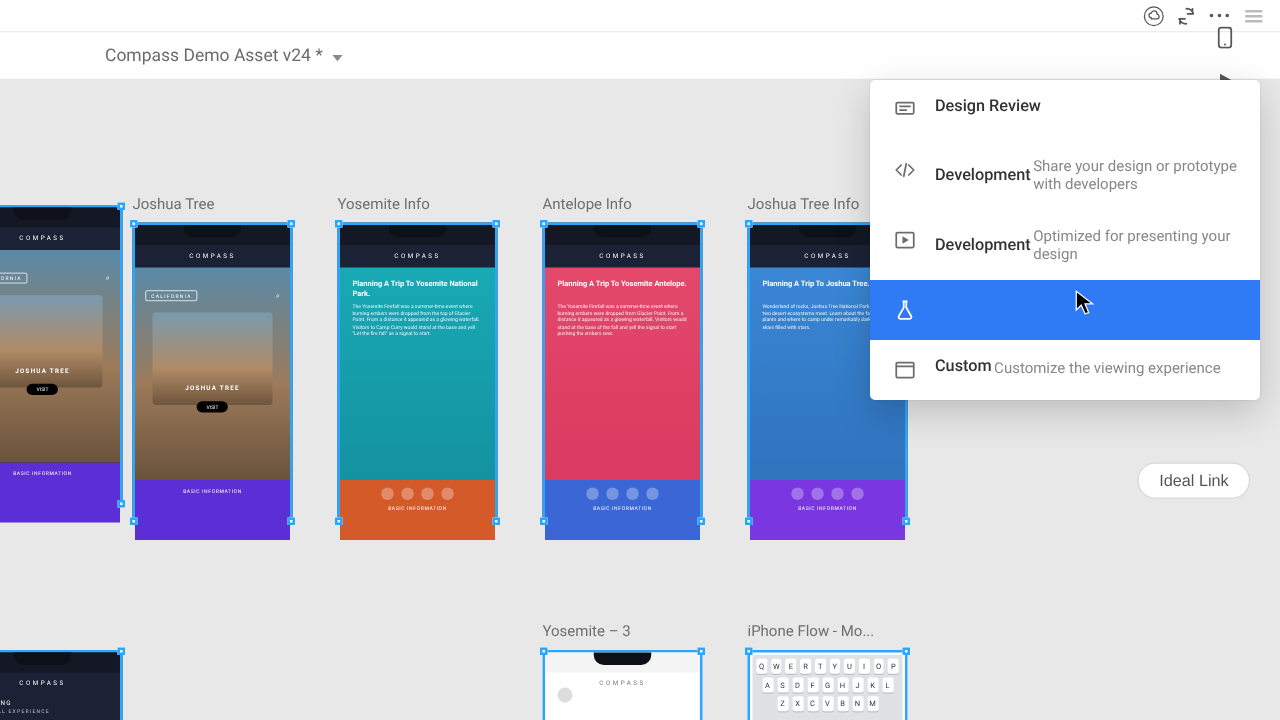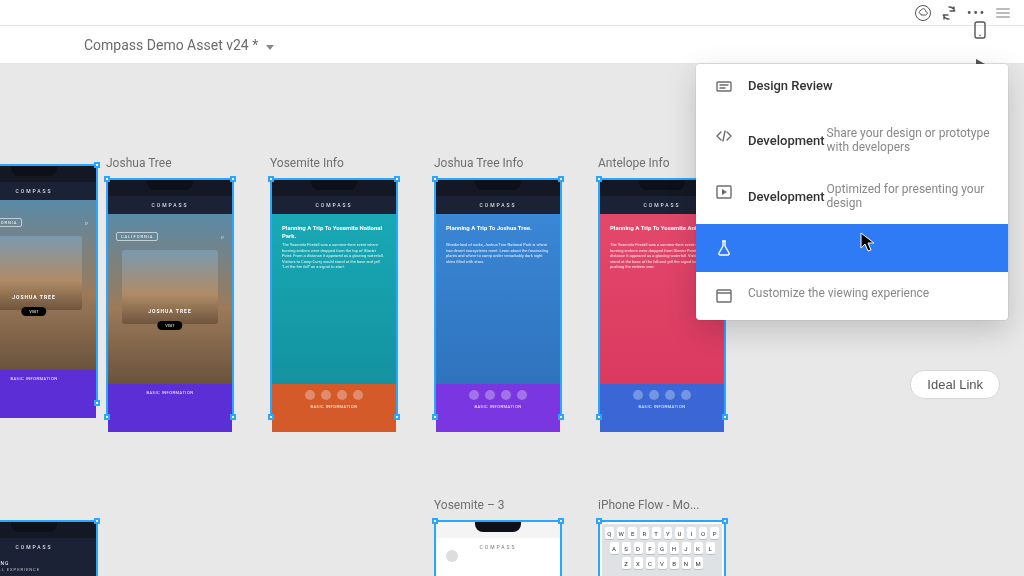--- a/index.html
+++ b/index.html
@@ -243,54 +243,54 @@
             <span class="action-label">BASIC INFORMATION</span>
           </div>
         <span class="corner c-tl"></span>
           <span class="corner c-tr"></span>
           <span class="corner c-bl"></span>
           <span class="corner c-br"></span>
       </div>
     </div>
 
     <div class="artboard">
+      <div class="ab-label">Antelope Info</div>
+      <div class="ab-frame">
+        <div class="phone-top"></div>
+        <div class="mini-head">COMPASS</div>
+        <div class="hero pink" style="height:170px">
+          <div class="title">Planning A Trip To Yosemite Antelope.</div>
+          <div class="blurb">The Yosemite Firefall was a summer-time event where burning embers were dropped from Glacier Point. From a distance it appeared as a glowing waterfall. Visitors would stand at the base of the fall and yell the signal to start pushing the embers over.</div>
+        </div>
+        <div class="actionbar blue">
+            <div class="action-icons">
+              <span></span>
+              <span></span>
+              <span></span>
+              <span></span>
+            </div>
+            <span class="action-label">BASIC INFORMATION</span>
+          </div>
+        <span class="corner c-tl"></span>
+          <span class="corner c-tr"></span>
+          <span class="corner c-bl"></span>
+          <span class="corner c-br"></span>
+      </div>
+    </div>
+
+    <div class="artboard">
       <div class="ab-label">Joshua Tree Info</div>
       <div class="ab-frame">
         <div class="phone-top"></div>
         <div class="mini-head">COMPASS</div>
         <div class="hero blue" style="height:170px">
           <div class="title">Planning A Trip To Joshua Tree.</div>
           <div class="blurb">Wonderland of rocks, Joshua Tree National Park is where two desert ecosystems meet. Learn about the fascinating plants and where to camp under remarkably dark night skies filled with stars.</div>
         </div>
         <div class="actionbar violet">
-            <div class="action-icons">
-              <span></span>
-              <span></span>
-              <span></span>
-              <span></span>
-            </div>
-            <span class="action-label">BASIC INFORMATION</span>
-          </div>
-        <span class="corner c-tl"></span>
-          <span class="corner c-tr"></span>
-          <span class="corner c-bl"></span>
-          <span class="corner c-br"></span>
-      </div>
-    </div>
-
-    <div class="artboard">
-      <div class="ab-label">Antelope Info</div>
-      <div class="ab-frame">
-        <div class="phone-top"></div>
-        <div class="mini-head">COMPASS</div>
-        <div class="hero pink" style="height:170px">
-          <div class="title">Planning A Trip To Yosemite Antelope.</div>
-          <div class="blurb">The Yosemite Firefall was a summer-time event where burning embers were dropped from Glacier Point. From a distance it appeared as a glowing waterfall. Visitors would stand at the base of the fall and yell the signal to start pushing the embers over.</div>
-        </div>
-        <div class="actionbar blue">
             <div class="action-icons">
               <span></span>
               <span></span>
               <span></span>
               <span></span>
             </div>
             <span class="action-label">BASIC INFORMATION</span>
           </div>
         <span class="corner c-tl"></span>
           <span class="corner c-tr"></span>
@@ -410,20 +410,21 @@
       </span>
   </div>
   <div class="share-item">
     <span class="share-ico">
         <svg width="18" height="18" viewBox="0 0 18 18">
           <rect x="2" y="3" width="14" height="12" rx="1" fill="none" stroke="currentColor" stroke-width="1.4"></rect>
           <path d="M2 6h14" stroke="currentColor" stroke-width="1.4"></path>
         </svg>
       </span>
     <span class="share-txt">
+      <span class="share-title">Custom</span>
       <span class="share-sub">Customize the viewing experience</span>
     </span>
   </div>
 </div>
 
 <svg class="cursor-ptr" style="top:232px;right:148px" width="16" height="20" viewBox="0 0 16 20">
     <path d="M1 1l0 15 4-4 3 7 3-1-3-7 6 0z" fill="#000" stroke="#fff" stroke-width="1"></path>
   </svg>
 
 <button class="create-link">

